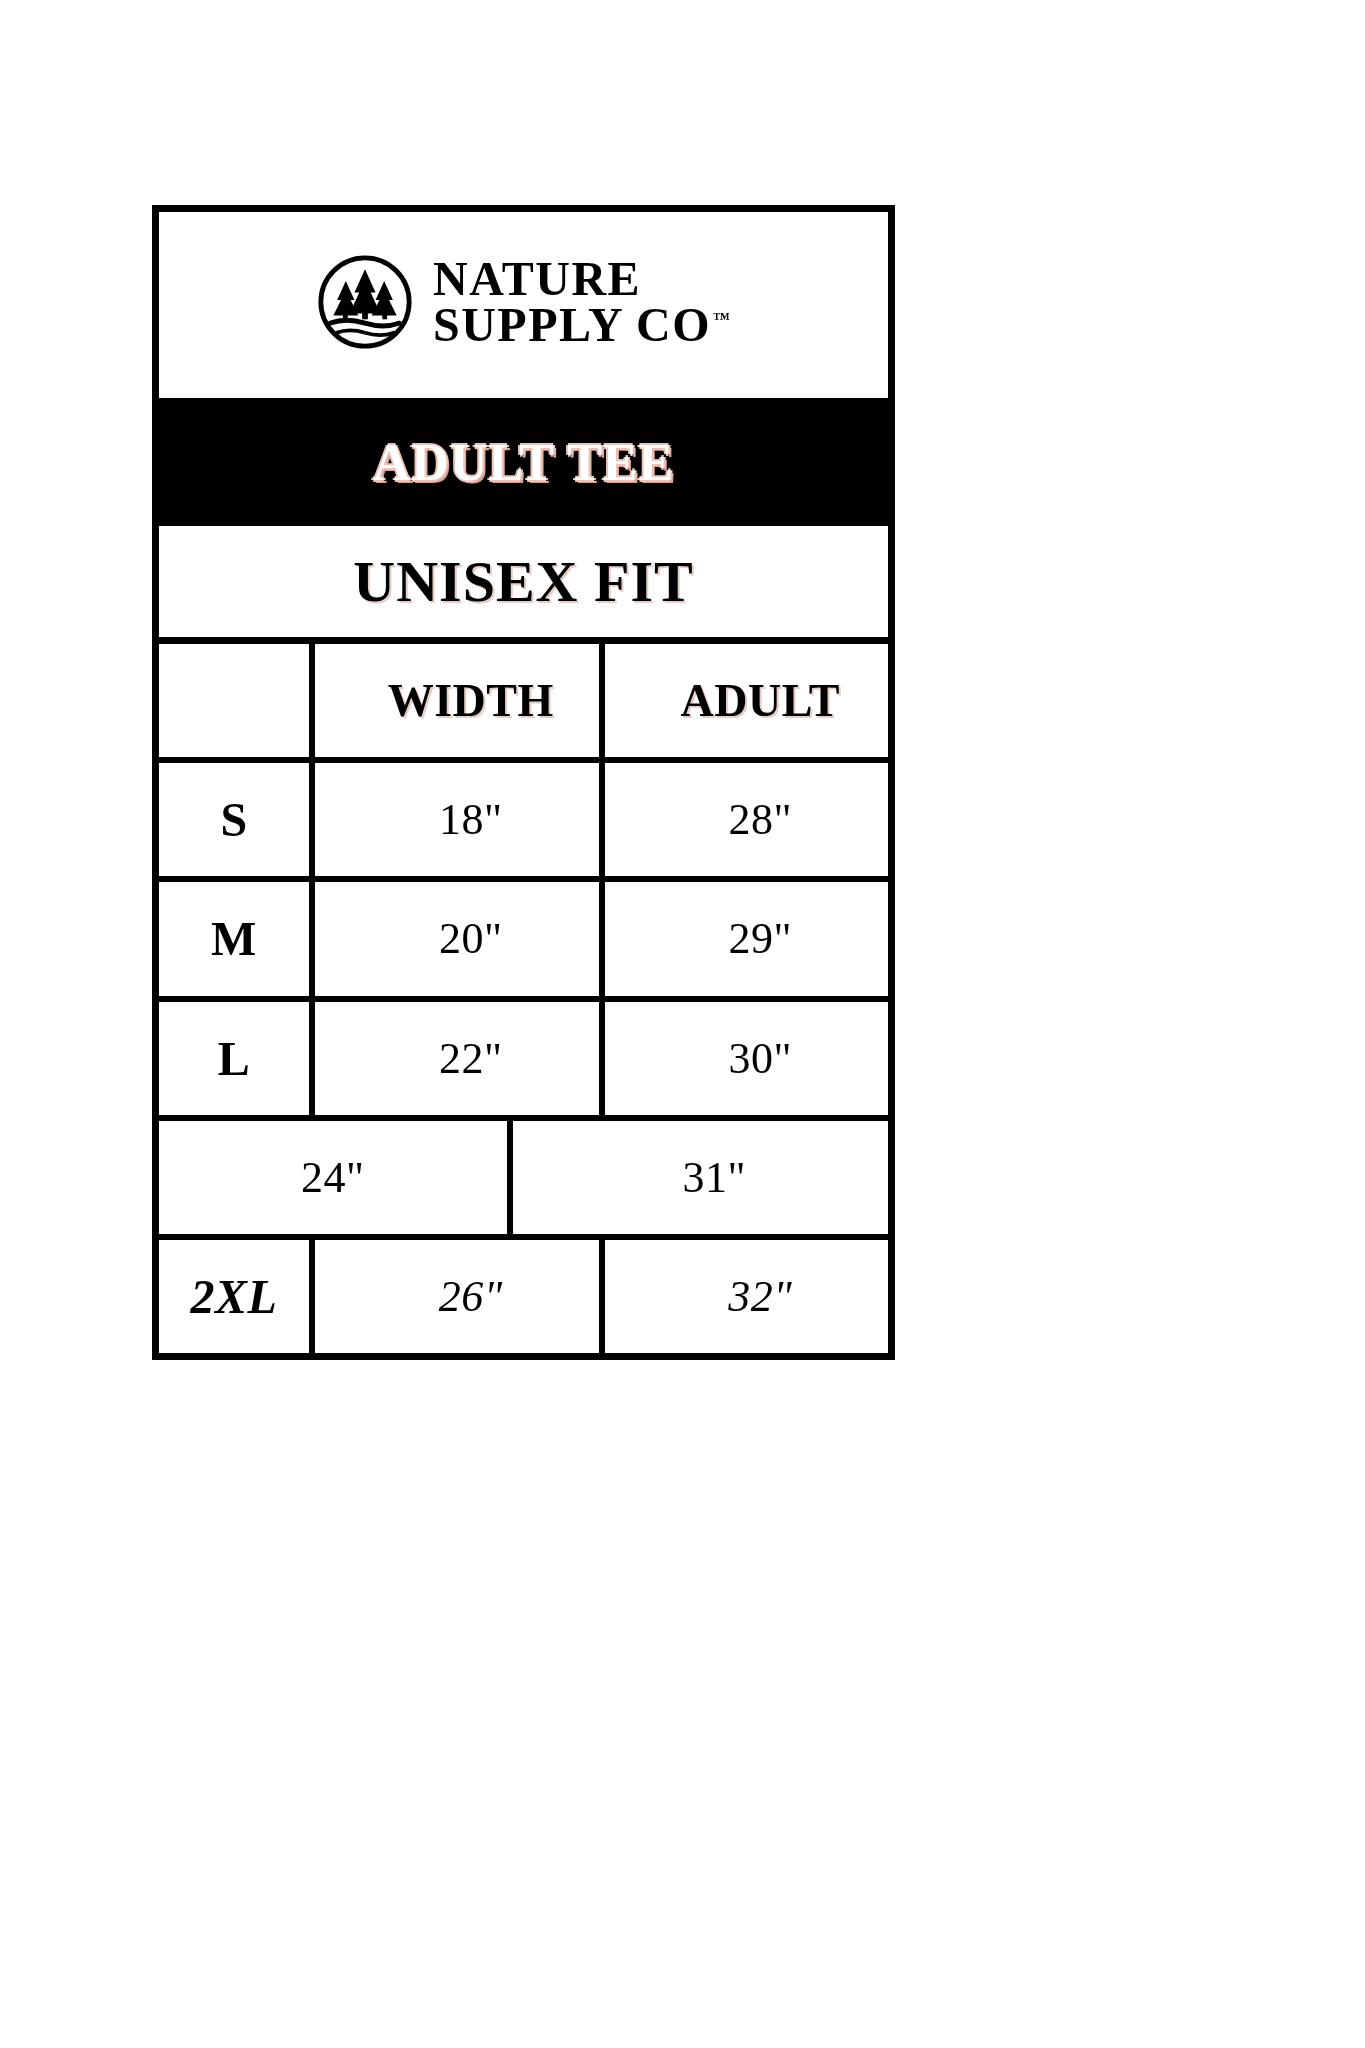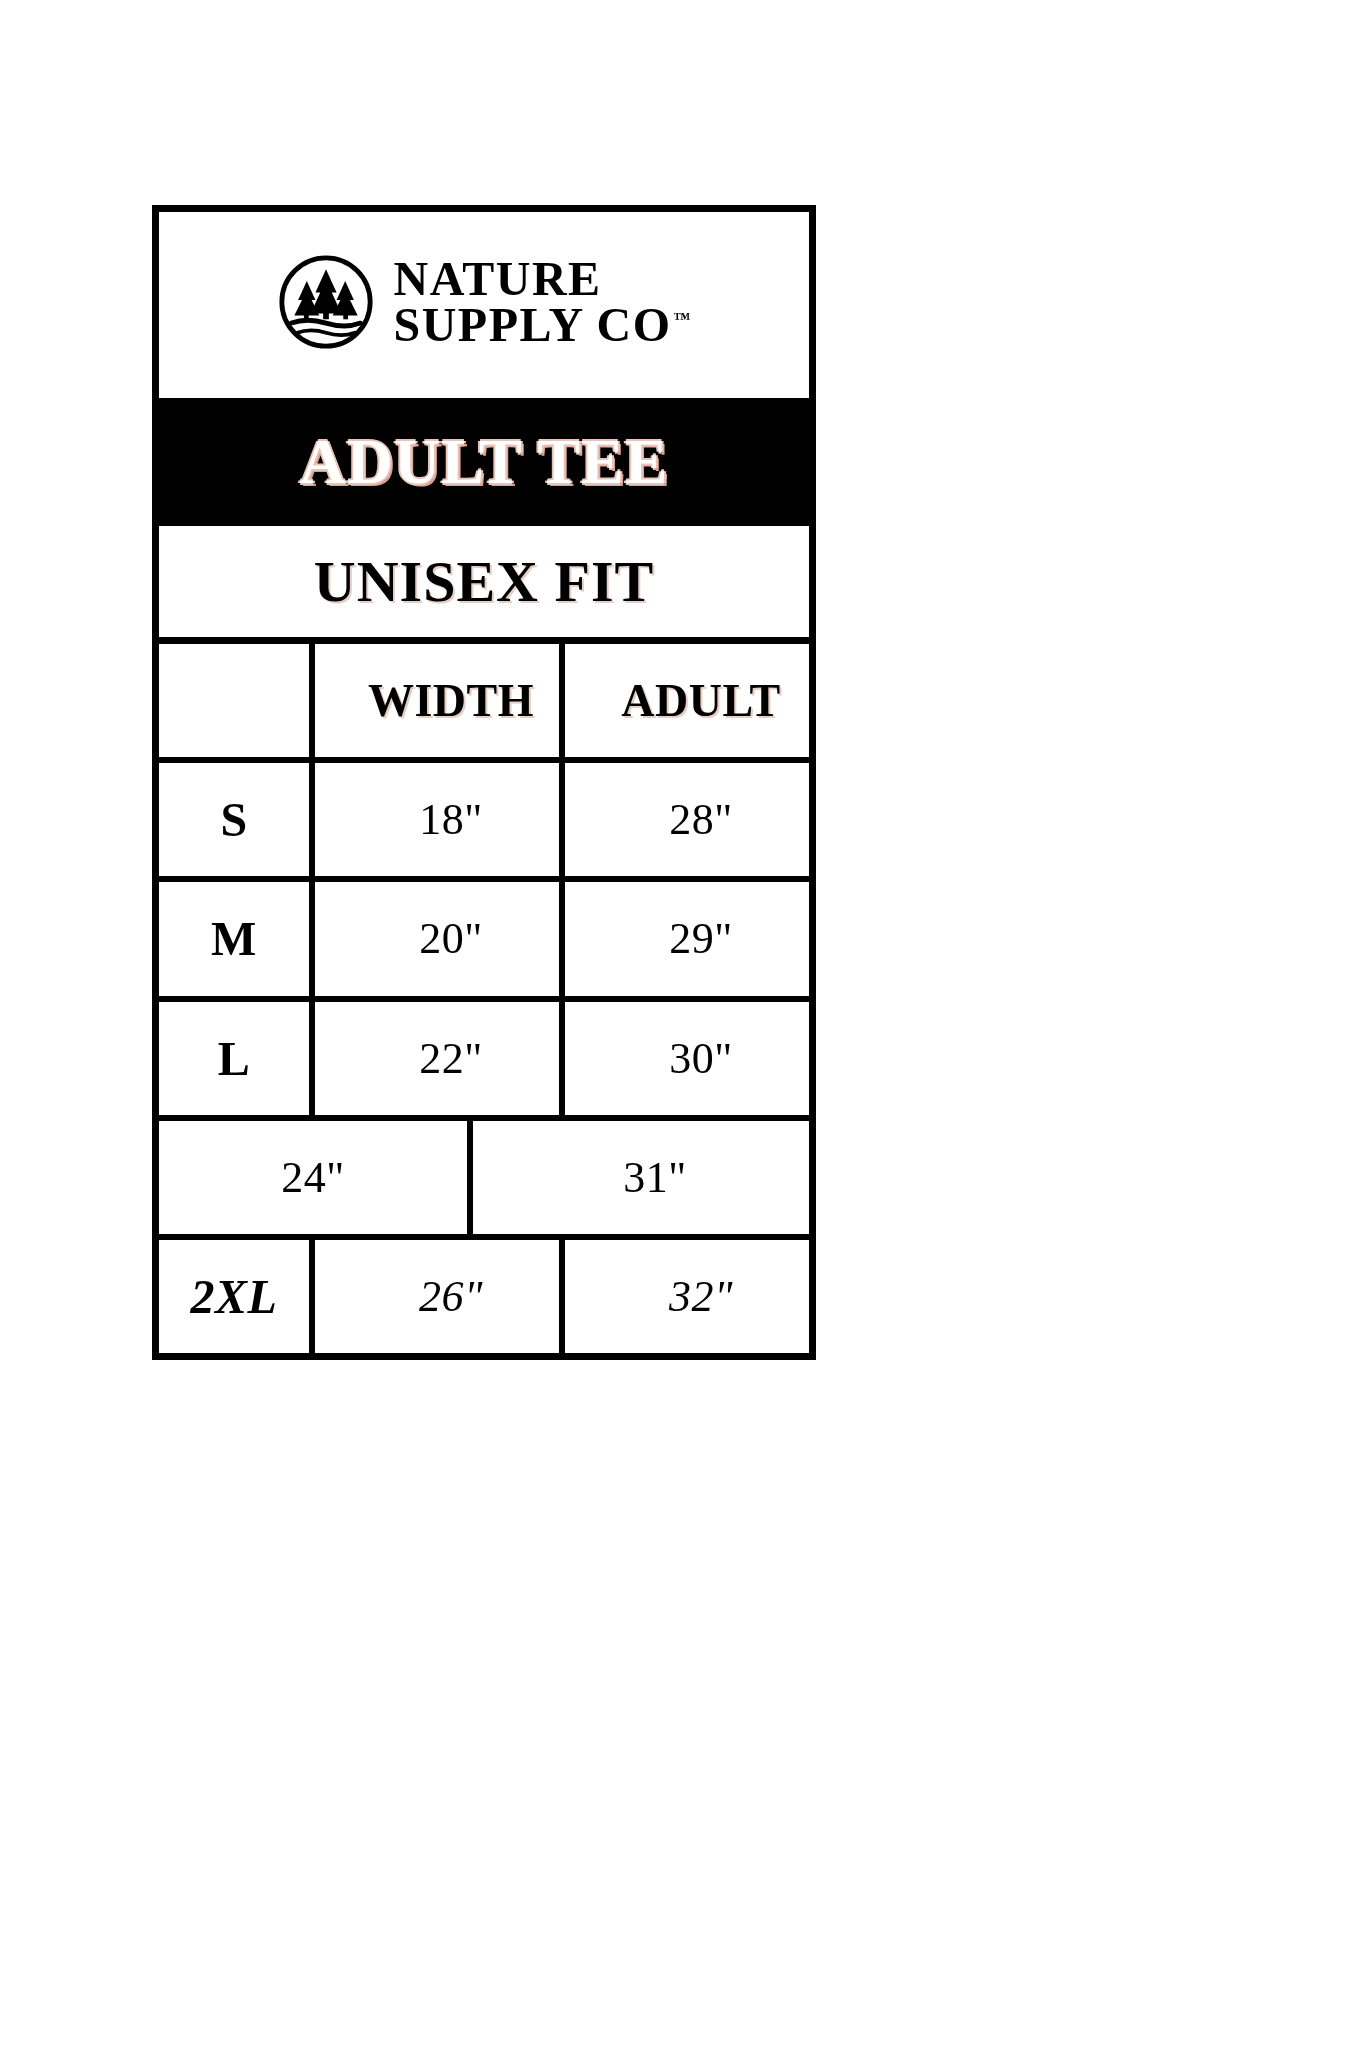--- a/index.html
+++ b/index.html
@@ -13,21 +13,21 @@
     position: relative;
     font-family: "Liberation Serif", serif;
     color: #000000;
     overflow: hidden;
   }
 
   .chart-card {
     position: absolute;
     left: 152px;
     top: 205px;
-    width: 664px;
+    width: 743px;
     height: 1155px;
     background: #ffffff;
     border: 7px solid #000000;
     box-sizing: border-box;
     display: flex;
     flex-direction: column;
   }
 
   
   .brand {
@@ -77,21 +77,21 @@
     height: 128px;
     flex: none;
     display: flex;
     align-items: center;
     justify-content: center;
   }
   .title-bar-text {
     color: #ffffff;
     font-family: "Liberation Serif", serif;
     font-weight: bold;
-    font-size: 64px;
+    font-size: 52px;
     letter-spacing: 1px;
     text-shadow:
       2px 0 0 #e8c4b8, -2px 0 0 #e8c4b8,
       0 2px 0 #e8c4b8, 0 -2px 0 #e8c4b8,
       3px 3px 0 #d9a090;
     white-space: nowrap;
   }
 
   
   .subtitle {

